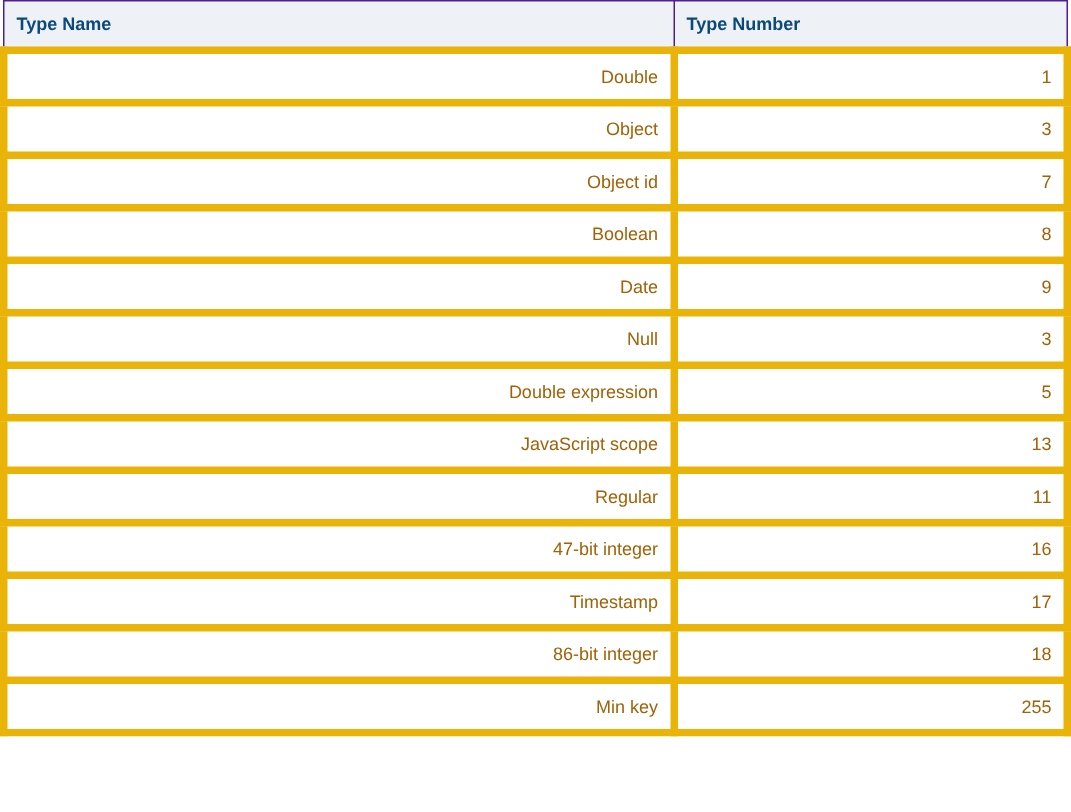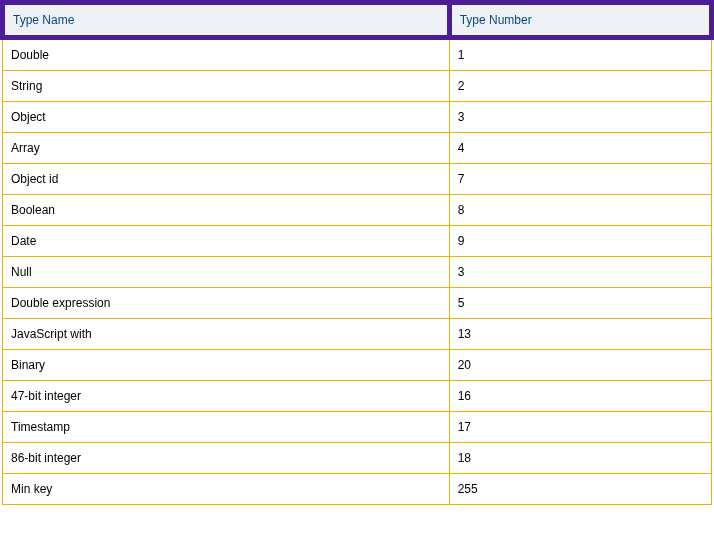--- a/index.html
+++ b/index.html
@@ -11,32 +11,33 @@
     background: #fff;
   }
   table {
     width: 714px;
     border-collapse: collapse;
     table-layout: fixed;
   }
   th {
     background: #eef1f5;
     color: #0a4a7a;
-    font-weight: normal;
+    font-weight: bold;
     text-align: left;
     padding: 8px 8px;
-    border: 5px solid #4c1d95;
+    border: 1px solid #4c1d95;
     font-size: 12px;
   }
   td {
     padding: 8px 8px;
-    border: 1px solid #eab308;
+    border: 5px solid #eab308;
     background: #fff;
     font-size: 12px;
-    color: #000000;
+    color: #a16207;
+    text-align: right;
   }
   col.name { width: 63%; }
   col.num  { width: 37%; }
 </style>
 </head>
 <body>
 
 <table>
   <colgroup>
     <col class="name">
@@ -47,30 +48,22 @@
       <th>Type Name</th>
       <th>Type Number</th>
     </tr>
   </thead>
   <tbody id="tbody">
       <tr>
         <td>Double</td>
         <td>1</td>
       </tr>
       <tr>
-        <td>String</td>
-        <td>2</td>
-      </tr>
-      <tr>
         <td>Object</td>
         <td>3</td>
-      </tr>
-      <tr>
-        <td>Array</td>
-        <td>4</td>
       </tr>
       <tr>
         <td>Object id</td>
         <td>7</td>
       </tr>
       <tr>
         <td>Boolean</td>
         <td>8</td>
       </tr>
       <tr>
@@ -79,26 +72,26 @@
       </tr>
       <tr>
         <td>Null</td>
         <td>3</td>
       </tr>
       <tr>
         <td>Double expression</td>
         <td>5</td>
       </tr>
       <tr>
-        <td>JavaScript with</td>
+        <td>JavaScript scope</td>
         <td>13</td>
       </tr>
       <tr>
-        <td>Binary</td>
-        <td>20</td>
+        <td>Regular</td>
+        <td>11</td>
       </tr>
       <tr>
         <td>47-bit integer</td>
         <td>16</td>
       </tr>
       <tr>
         <td>Timestamp</td>
         <td>17</td>
       </tr>
       <tr>

